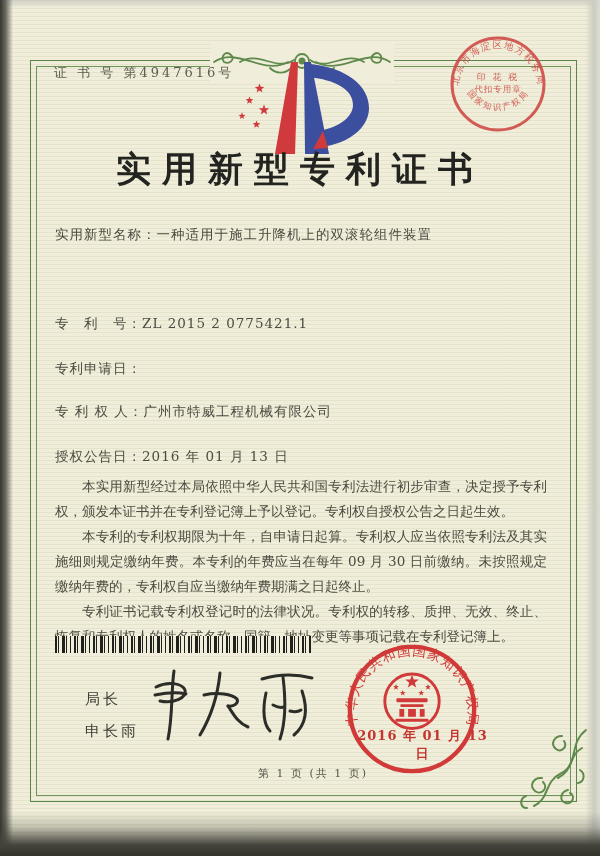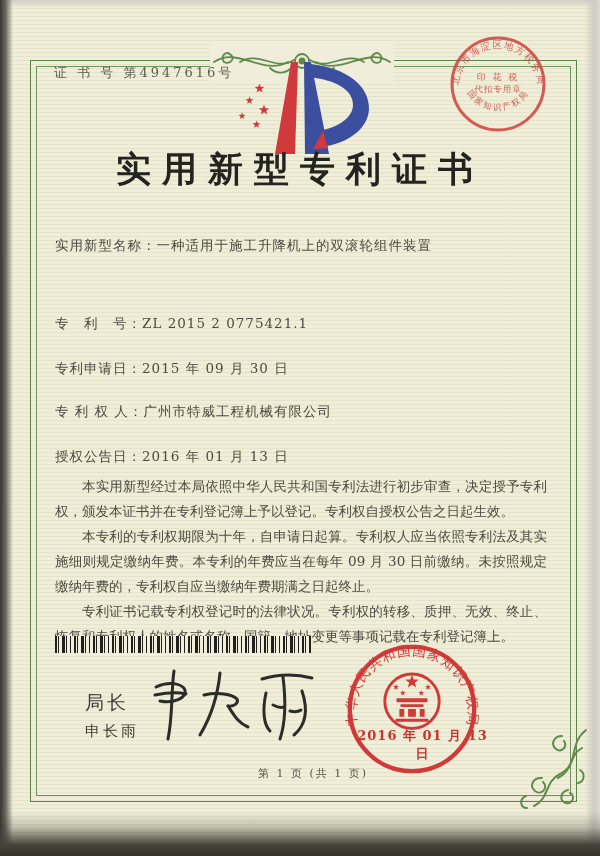--- a/index.html
+++ b/index.html
@@ -31,32 +31,32 @@
     border:1px solid #6d9459;}
   .ornament-top{position:absolute;left:210px;top:42px;width:184px;height:40px;background:#f0eeda;}
   .ornament-corner{position:absolute;left:502px;top:726px;width:88px;height:86px;}
   .cert-no{position:absolute;left:54px;top:64px;font-size:13px;letter-spacing:3px;color:#5c5c50;}
   .logo{position:absolute;left:225px;top:58px;width:160px;height:100px;}
   .tax-stamp{position:absolute;left:448px;top:34px;width:100px;height:100px;opacity:.88;}
   .title{position:absolute;left:0;right:0;top:146px;text-align:center;
     font-size:35px;font-weight:700;letter-spacing:11px;color:#232320;}
   .field{position:absolute;left:55px;right:48px;display:flex;font-size:13.5px;color:#4b4b41;letter-spacing:1px;}
   .field .lbl{white-space:nowrap;}
-  .f0{top:237px}.f1{top:271px}.f2{top:315px}.f3{top:360px}.f4{top:403px}.f5{top:448px}
+  .f0{top:226px}.f1{top:271px}.f2{top:315px}.f3{top:360px}.f4{top:403px}.f5{top:448px}
   .body-text{position:absolute;left:55px;right:53px;top:474px;
     font-size:13.5px;line-height:25px;color:#4b4b41;text-align:justify;}
   .body-text p{margin:0;text-indent:2em;}
   .barcode{position:absolute;left:55px;top:636px;width:256px;height:17px;
     background:repeating-linear-gradient(90deg,
       #20201c 0 2px,#f0eeda 2px 3px,
       #20201c 3px 4px,#f0eeda 4px 7px,
       #20201c 7px 10px,#f0eeda 10px 11px,
       #20201c 11px 12px,#f0eeda 12px 15px,
       #20201c 15px 16px,#f0eeda 16px 19px);}
-  .official-title{position:absolute;left:85px;top:690px;font-size:19px;color:#3d3d35;letter-spacing:3px;
+  .official-title{position:absolute;left:85px;top:690px;font-size:15px;color:#3d3d35;letter-spacing:3px;
     font-family:"DejaVu Sans","Liberation Sans",sans-serif;}
   .official-name{position:absolute;left:85px;top:722px;font-size:15px;color:#3d3d35;letter-spacing:3px;
     font-family:"DejaVu Sans","Liberation Sans",sans-serif;text-align:center;}
   .signature{position:absolute;left:140px;top:663px;width:185px;height:90px;}
   .office-seal{position:absolute;left:344px;top:641px;width:136px;height:136px;opacity:.92;}
   .seal-date{position:absolute;left:350px;top:727px;width:145px;text-align:center;
     font-size:13px;color:#c5352e;letter-spacing:1px;font-weight:600;}
   .footer{position:absolute;left:0;right:0;top:766px;text-align:center;
     font-size:11px;color:#55554a;letter-spacing:2px;padding-left:26px;}
   .seal-text{fill:#cf4843;font-family:"DejaVu Serif","Liberation Serif",serif;}
@@ -149,21 +149,20 @@
   <div class="field f0">
     <span class="lbl">实用新型名称：</span>
     <span class="val">一种适用于施工升降机上的双滚轮组件装置</span>
   </div>
   <div class="field f2">
     <span class="lbl">专　利　号：</span>
     <span class="val">ZL 2015 2 0775421.1</span>
   </div>
   <div class="field f3">
     <span class="lbl">专利申请日：</span>
-    <span class="val">2015 年 09 月 30 日</span>
   </div>
   <div class="field f4">
     <span class="lbl">专 利 权 人：</span>
     <span class="val">广州市特威工程机械有限公司</span>
   </div>
   <div class="field f5">
     <span class="lbl">授权公告日：</span>
     <span class="val">2016 年 01 月 13 日</span>
   </div>
 

